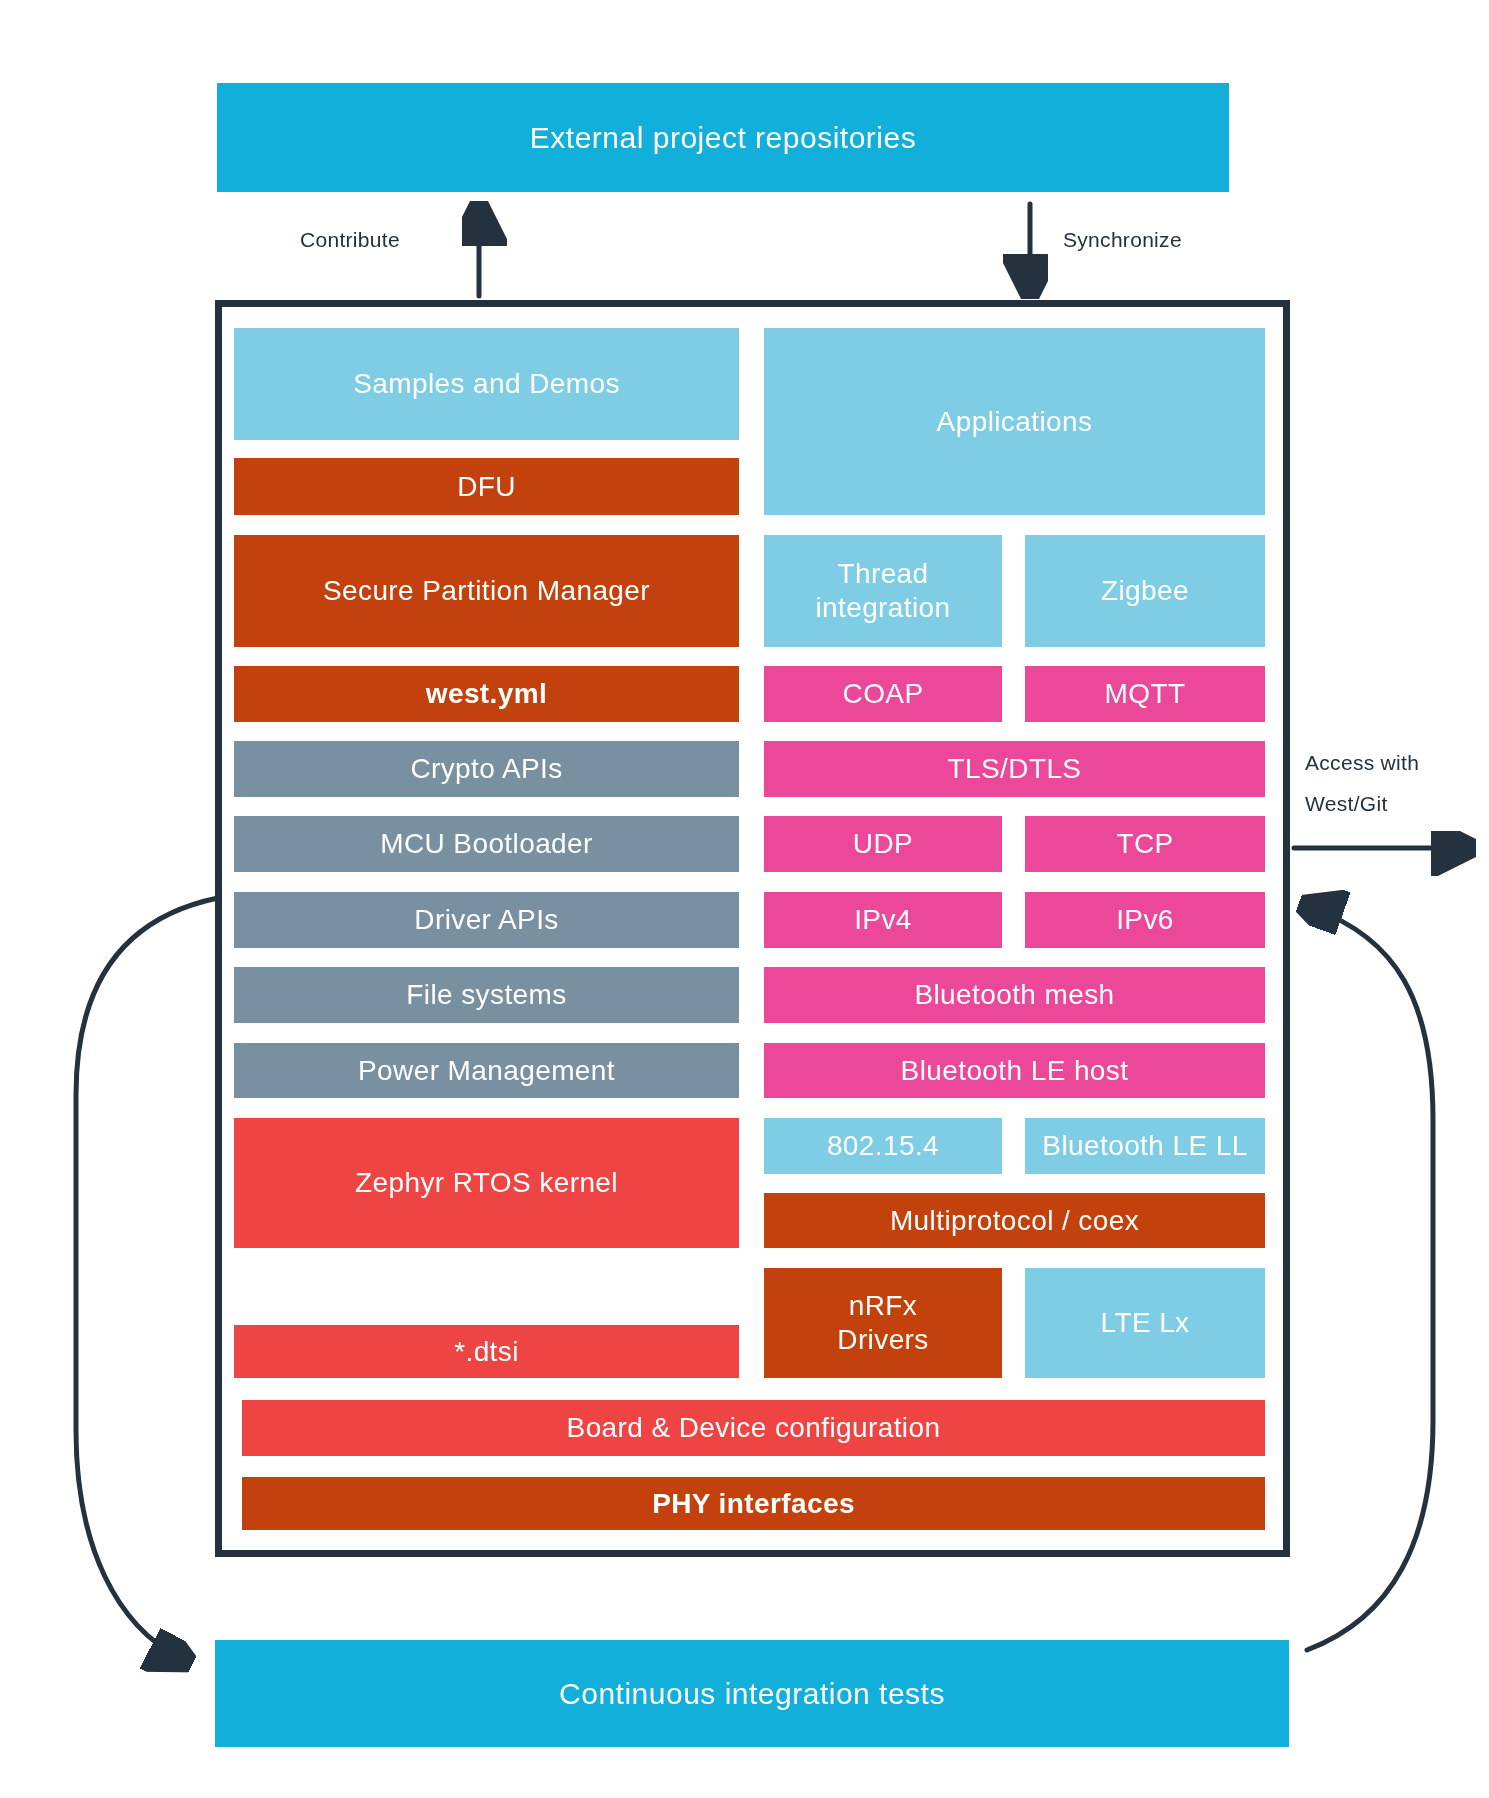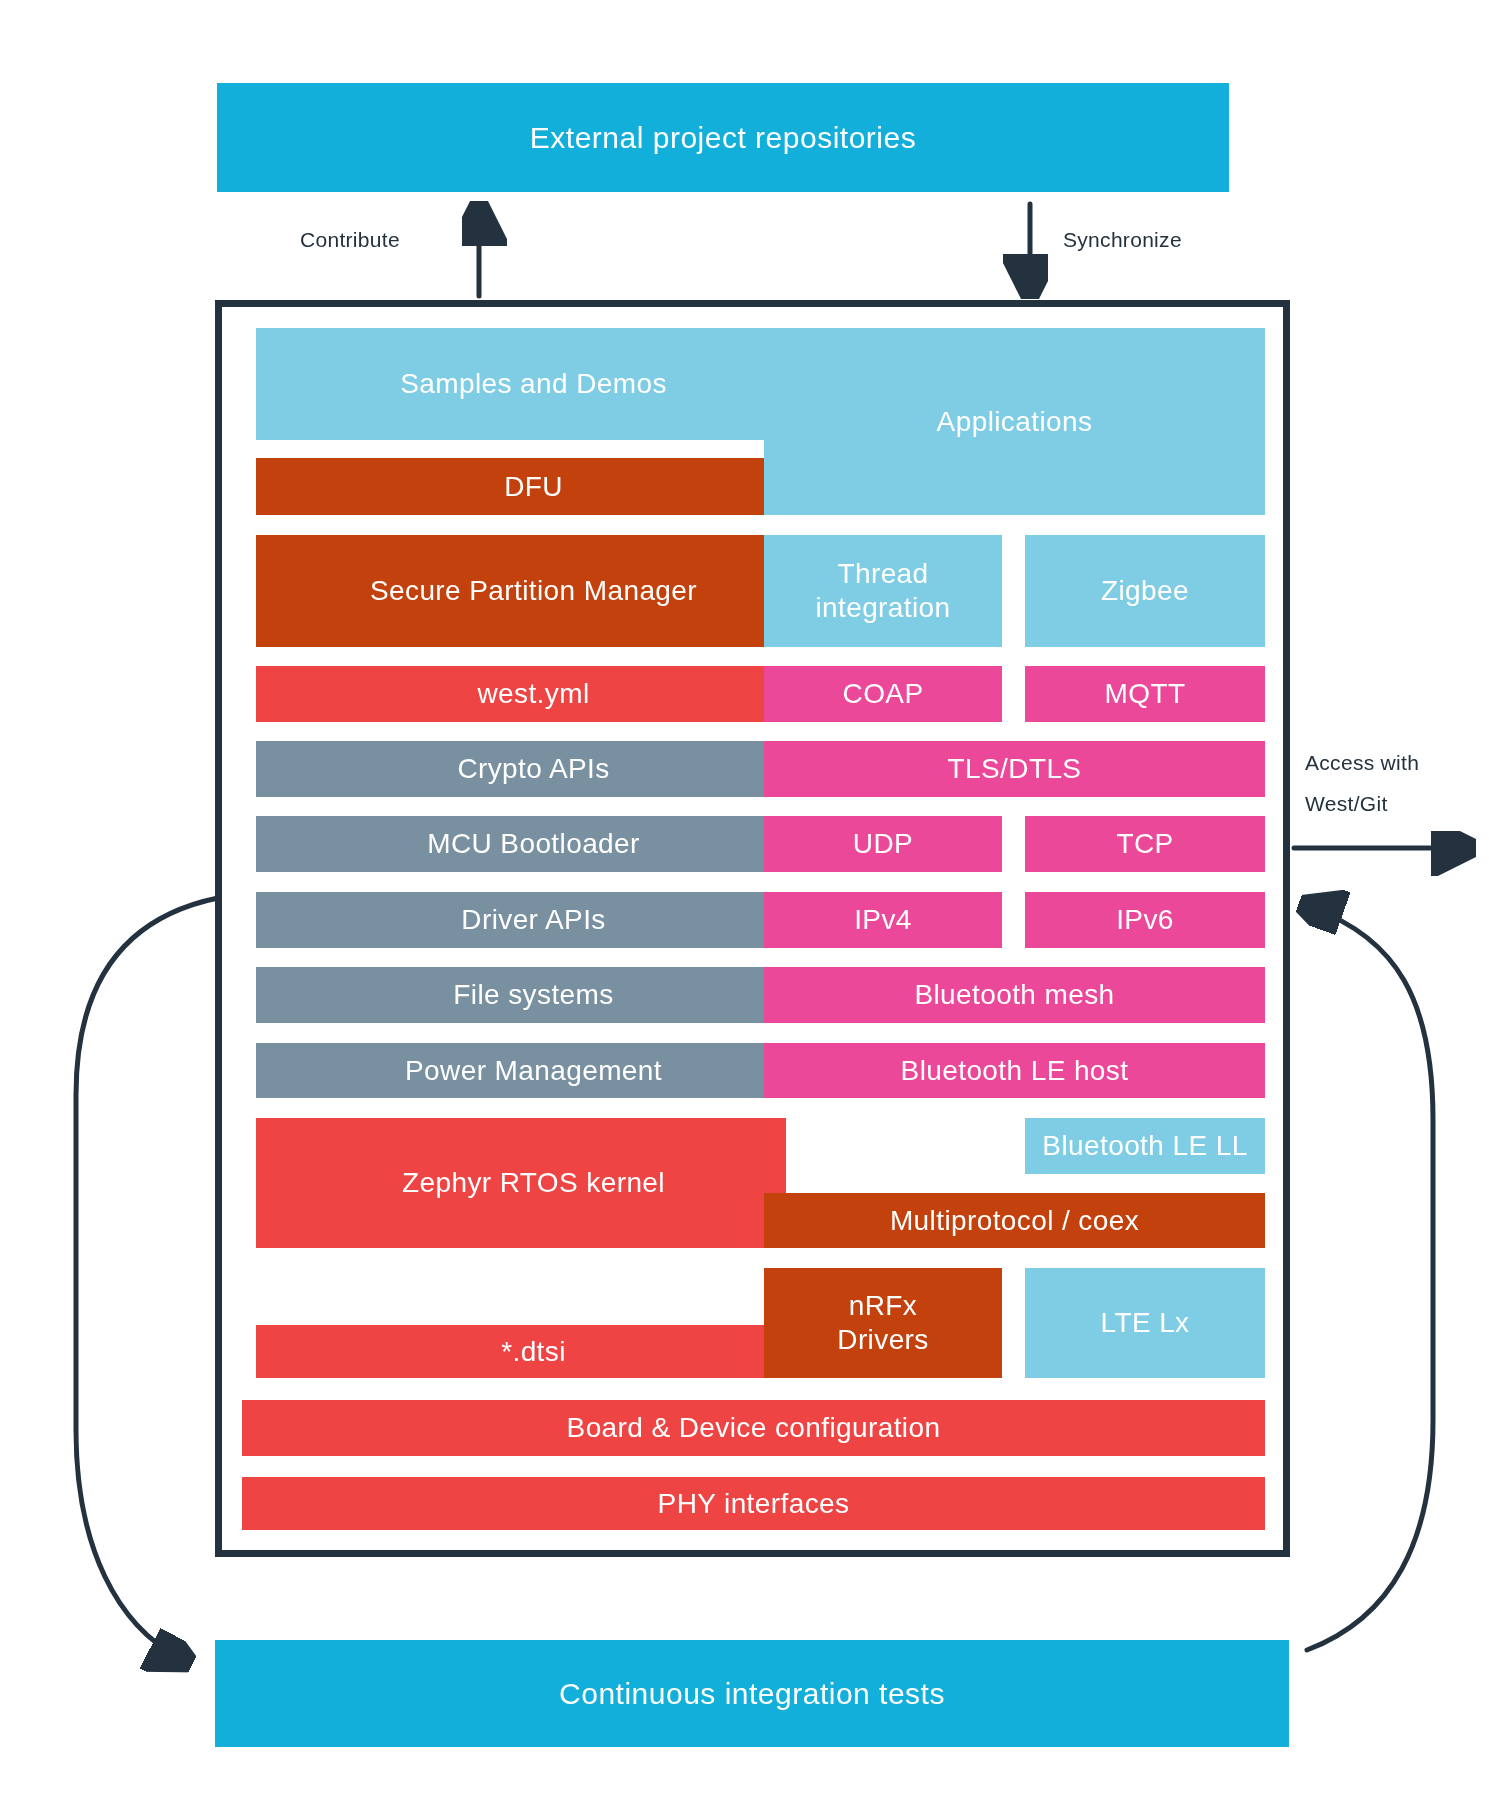--- a/index.html
+++ b/index.html
@@ -29,27 +29,27 @@
     position:absolute;left:215px;top:300px;width:1075px;height:1257px;
     border:7px solid #24313F;background:#ffffff;box-sizing:border-box;
   }
   .blk{
     position:absolute;display:flex;align-items:center;justify-content:center;
     color:#ffffff;font-size:28px;text-align:center;letter-spacing:0.4px;line-height:34px;
   }
   
   .c-light{background:#7FCDE4;}
   .c-mid{background:#c2410c;}
-  .c-navy{background:#ef4444;}
+  .c-navy{background:#c2410c;font-weight:bold;}
   .c-grayL{background:#78909F;}
   .c-grayR{background:#ec4899;}
   .c-dark{background:#ef4444;}
 
   
-  .x-left{left:34px;width:505px;padding-left:25px;}
+  .x-left{left:12px;width:505px;}
   
   .x-right{left:542px;width:501px;}
   .x-rA{left:542px;width:238px;}
   .x-rB{left:803px;width:240px;}
   .x-full{left:20px;width:1023px;}
 
   .y-samples{top:21px;height:112px;}
   .y-dfu{top:151px;height:57px;}
   .y-spm{top:228px;height:112px;}
   .y-r4{top:359px;height:56px;}
@@ -164,20 +164,23 @@
     </div>
     <div class="blk c-grayR x-rB y-r7">
       <span>IPv6</span>
     </div>
     <div class="blk c-grayR x-right y-r8">
       <span>Bluetooth mesh</span>
     </div>
     <div class="blk c-grayR x-right y-r9">
       <span>Bluetooth LE host</span>
     </div>
+    <div class="blk c-light x-rA y-radio">
+      <span>802.15.4</span>
+    </div>
     <div class="blk c-light x-rB y-radio">
       <span>Bluetooth LE LL</span>
     </div>
     <div class="blk c-mid x-right y-multi">
       <span>Multiprotocol / coex</span>
     </div>
     <div class="blk c-mid x-rA y-nrfx">
       <span class="wrap-xnarrow">nRFx Drivers</span>
     </div>
     <div class="blk c-light x-rB y-nrfx">

